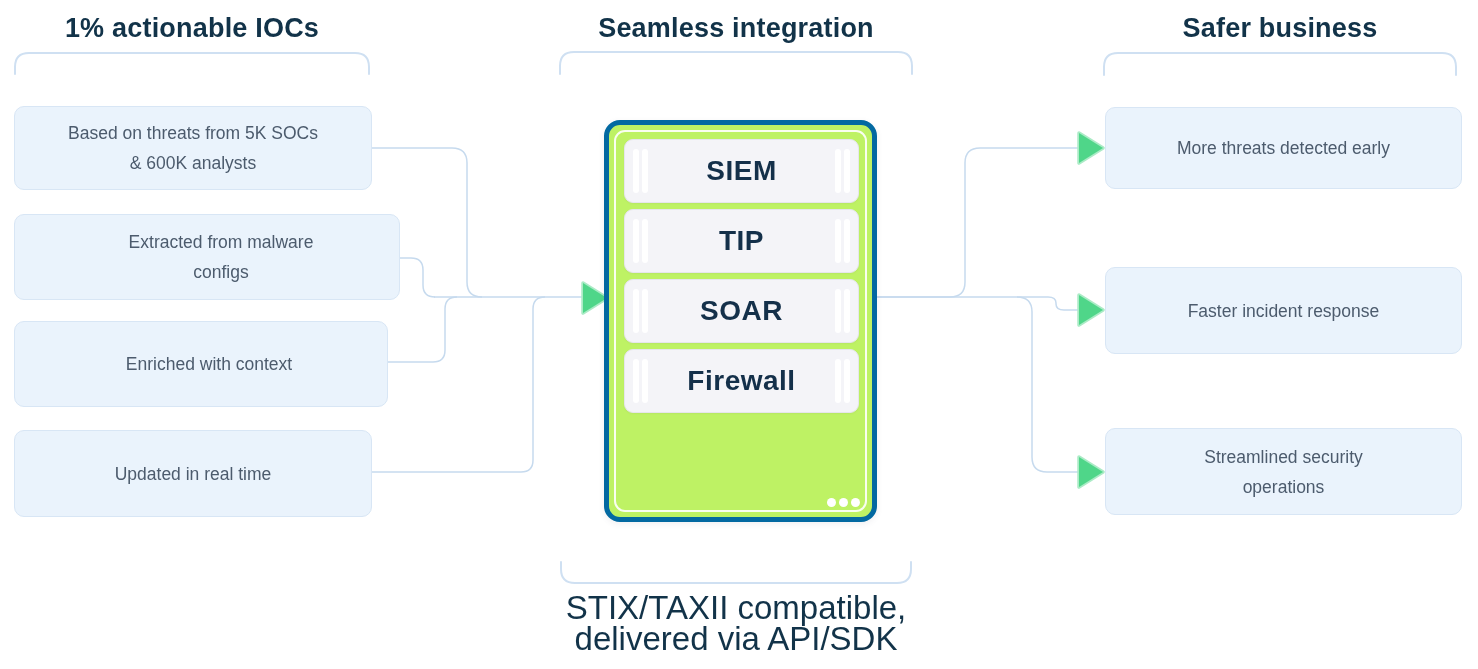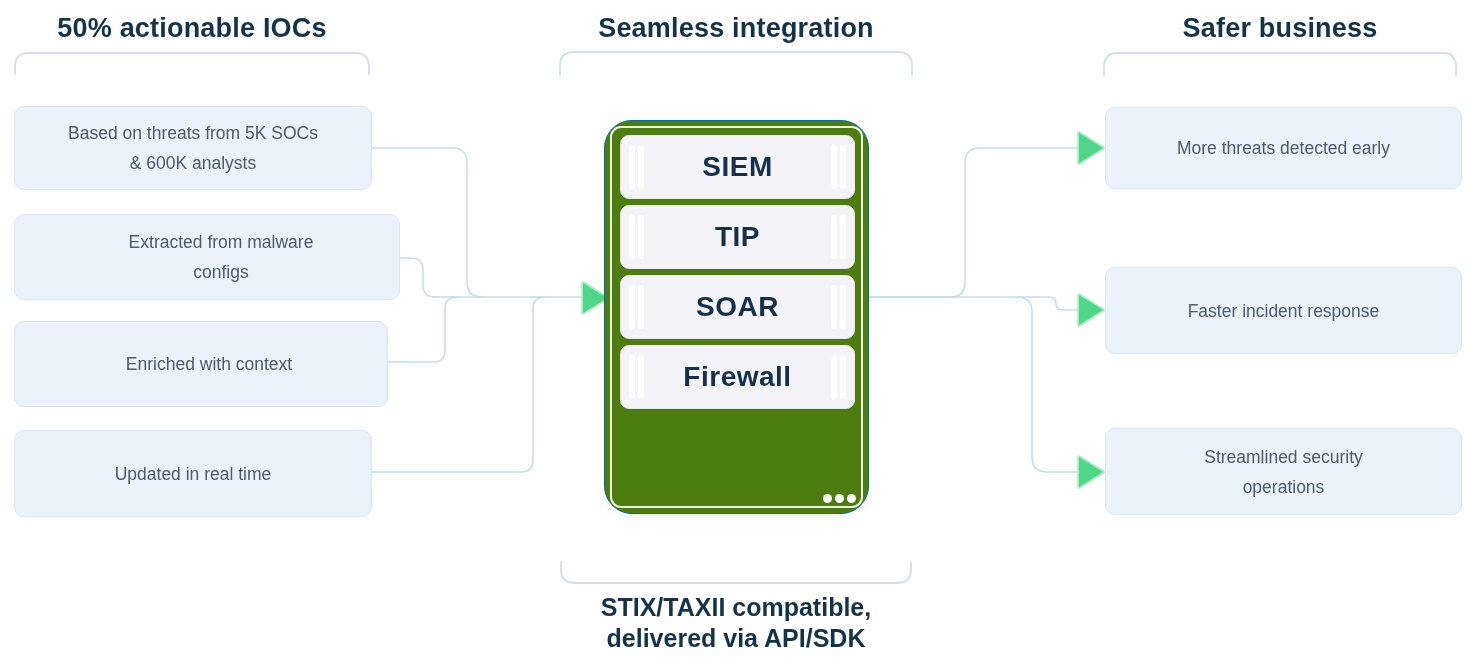--- a/index.html
+++ b/index.html
@@ -24,44 +24,44 @@
   .box-l2{top:214px;height:84px;padding-left:28px;}
   .box-l3{top:321px;height:84px;padding-left:16px;}
   .box-l4{top:430px;height:85px;}
 
   .box-r{left:1105px;width:355px;}
   .box-r1{top:107px;height:80px;}
   .box-r2{top:267px;height:85px;}
   .box-r3{top:428px;height:85px;justify-content:center;}
 
   .device{position:absolute;left:604px;top:120px;width:263px;height:392px;
-    background:#4d7c0f;border:1px solid #0369a1;border-radius:28px;
+    background:#bef264;border:5px solid #0369a1;border-radius:16px;
     box-shadow:0 2px 6px rgba(60,60,90,.08);}
   .device-rim{position:absolute;left:5px;top:5px;right:5px;bottom:5px;
     border:2px solid rgba(255,255,255,.9);border-radius:11px;}
   .device-rows{position:absolute;left:15px;top:14px;right:13px;}
   .device-row{position:relative;height:62px;margin-bottom:6px;background:#F4F4F8;
     border:1px solid #E6E6EC;border-radius:9px;box-shadow:0 1px 2px rgba(80,80,110,.06);
     display:flex;align-items:center;justify-content:center;}
   .device-row .label{font-size:28px;font-weight:700;color:#14304A;letter-spacing:.5px;}
   .grips{position:absolute;top:50%;transform:translateY(-50%);display:flex;gap:3px;}
   .grips.gl{left:8px;} .grips.gr{right:8px;}
   .grip-bar{width:6px;height:44px;background:#ffffff;border-radius:3px;}
   .device-dots{position:absolute;right:12px;bottom:10px;display:flex;gap:3px;}
   .dot{width:9px;height:9px;border-radius:50%;background:#ffffff;}
 
   .caption{position:absolute;left:536px;top:592px;width:400px;text-align:center;
-    font-size:25px;font-weight:700;color:#123349;line-height:31px;}
+    font-size:33px;font-weight:400;color:#123349;line-height:31px;}
 </style>
 </head>
 <body>
 
 <div class="canvas">
 
-  <div class="col-title left">50% actionable IOCs</div>
+  <div class="col-title left">1% actionable IOCs</div>
   <div class="col-title center">Seamless integration</div>
   <div class="col-title right">Safer business</div>
 
   <svg class="overlay" viewBox="0 0 1478 669" xmlns="http://www.w3.org/2000/svg">
     <g stroke="#CFE0F2" stroke-width="2" fill="none" stroke-linecap="round">
       <path d="M 15 74 L 15 67 Q 15 53 29 53 L 355 53 Q 369 53 369 67 L 369 74"></path>
       <path d="M 560 74 L 560 66 Q 560 52 574 52 L 898 52 Q 912 52 912 66 L 912 74"></path>
       <path d="M 1104 75 L 1104 67 Q 1104 53 1118 53 L 1442 53 Q 1456 53 1456 67 L 1456 75"></path>
       <path d="M 561 562 L 561 569 Q 561 583 575 583 L 897 583 Q 911 583 911 569 L 911 562"></path>
     </g>

